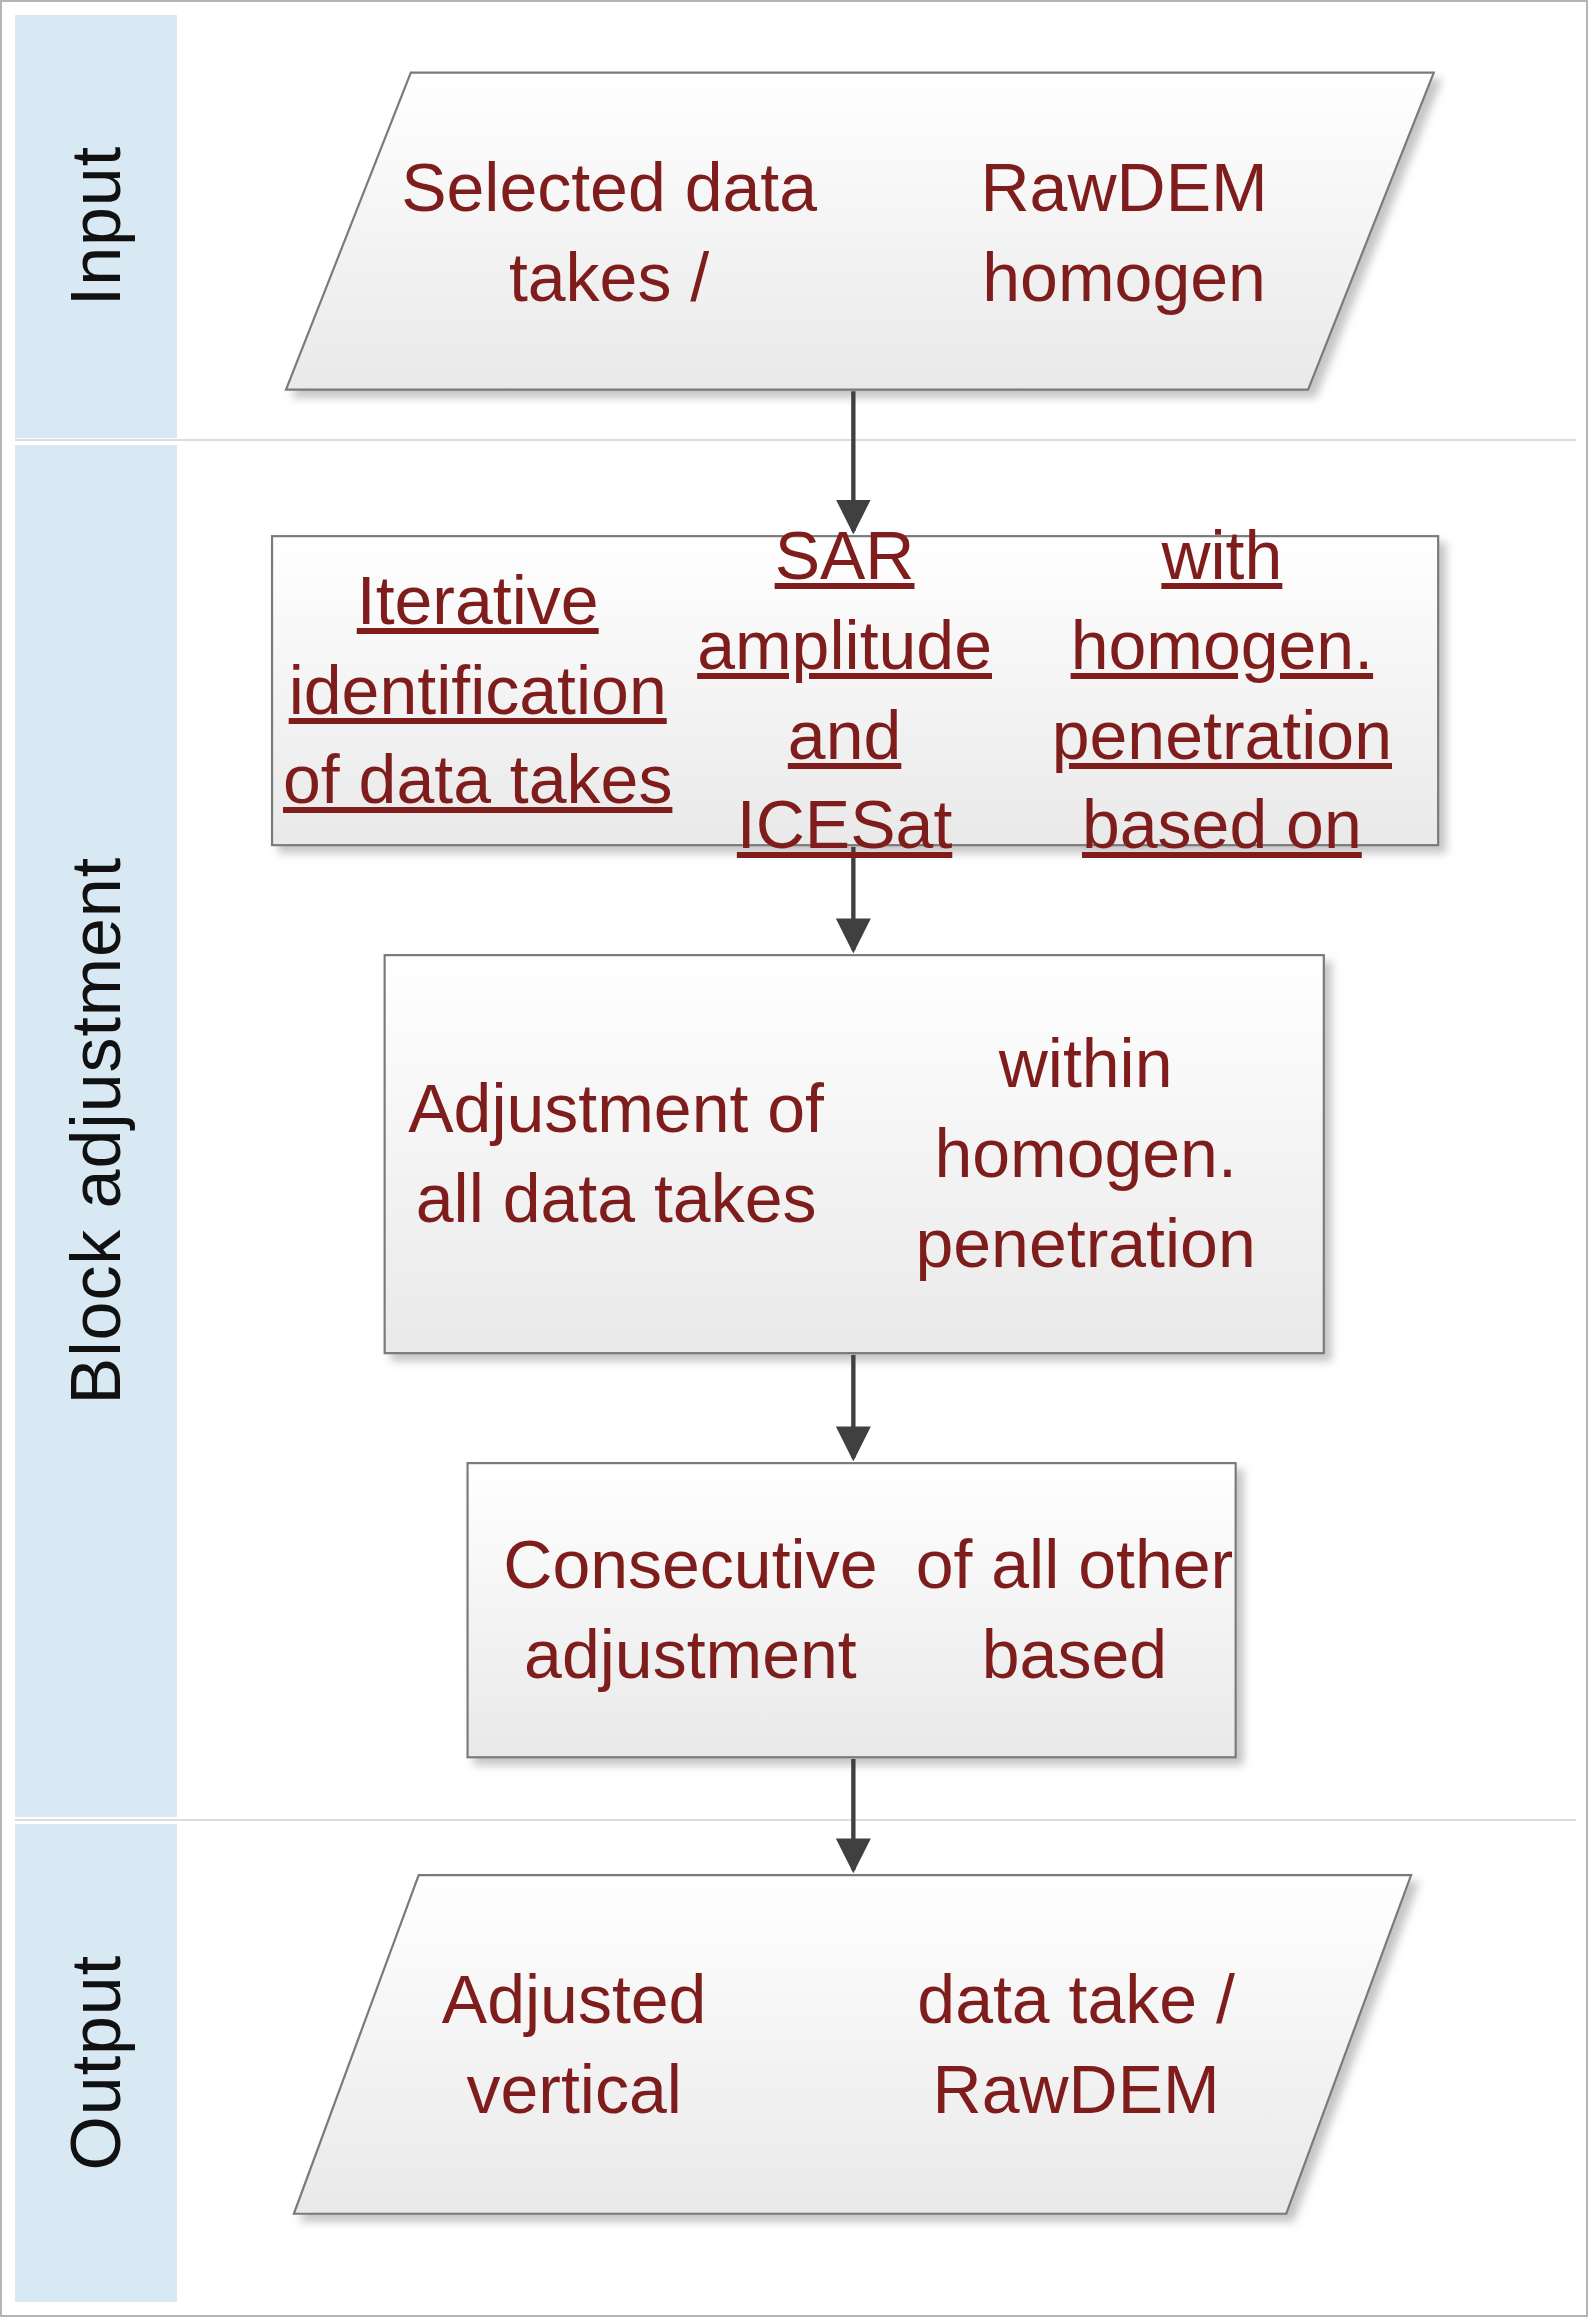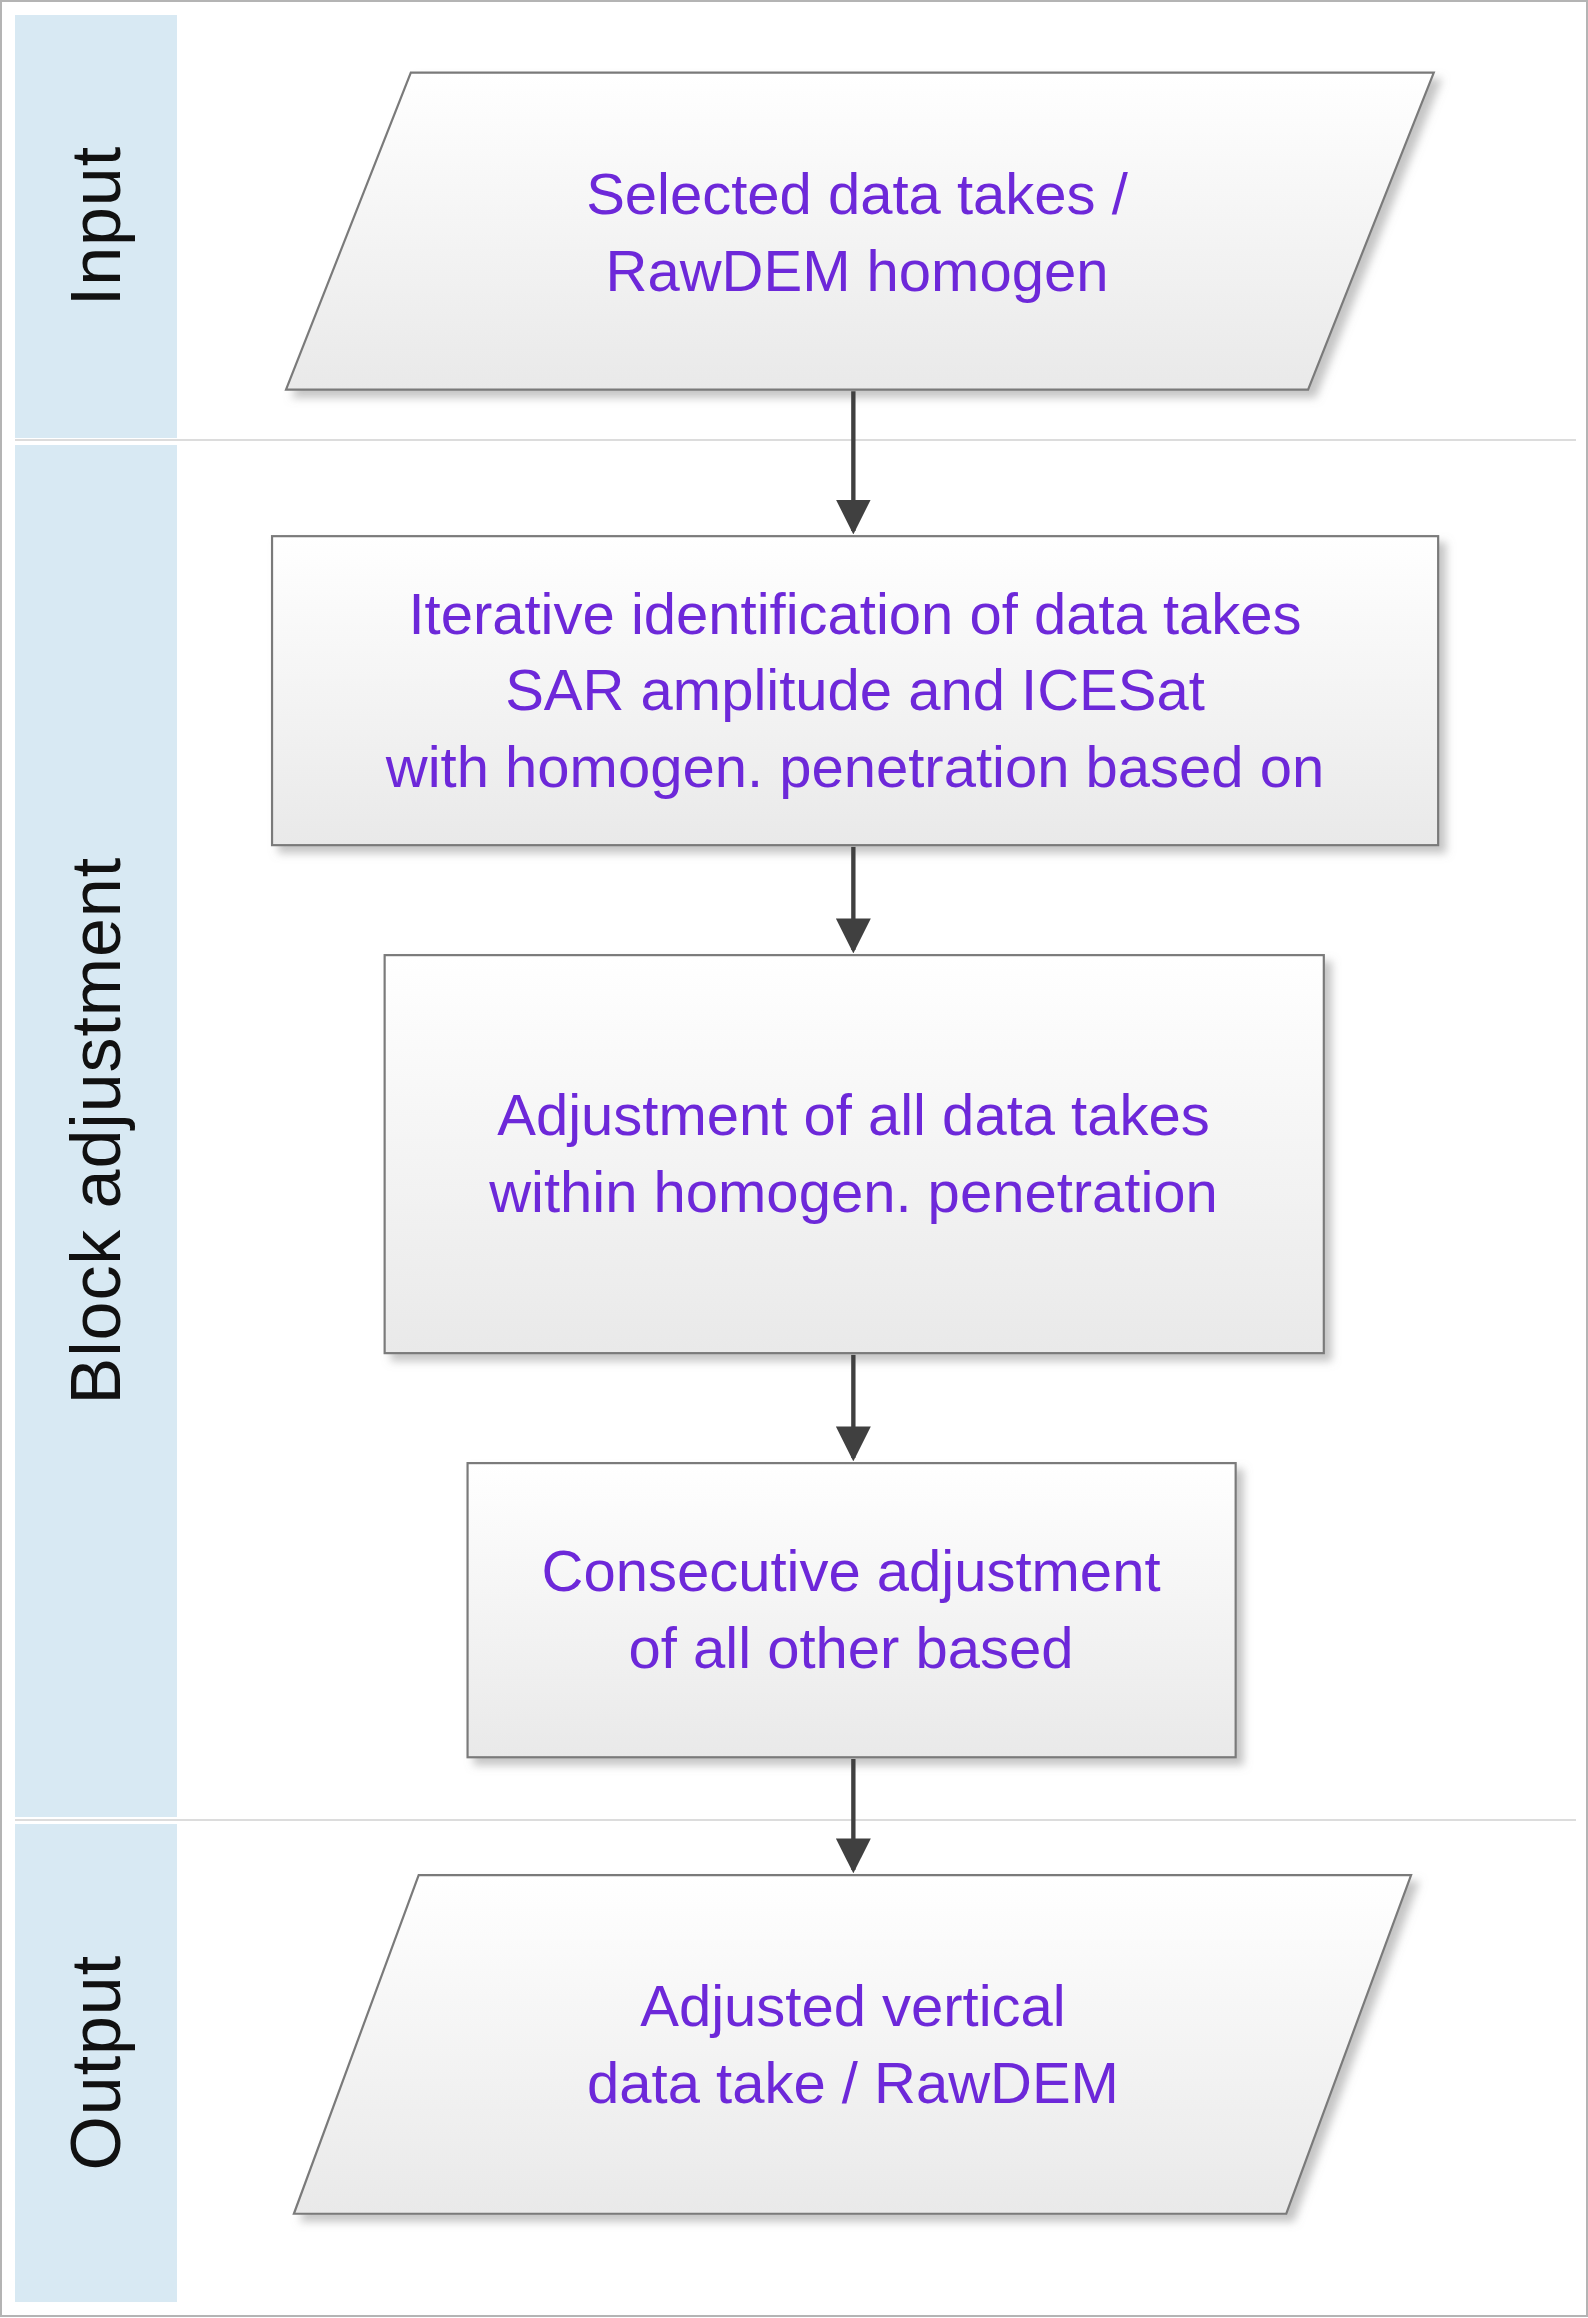--- a/index.html
+++ b/index.html
@@ -53,30 +53,30 @@
   svg.flow {
     position: absolute;
     left: 0;
     top: 0;
     width: 1584px;
     height: 2313px;
   }
   .node-text {
     position: absolute;
     display: flex;
-    flex-direction: column;
+    flex-direction: row;
     align-items: center;
     justify-content: center;
     text-align: center;
-    font-size: 58px;
+    font-size: 68px;
     line-height: 1.32;
-    color: #6d28d9;
+    color: #7f1d1d;
   }
   .t-input  { left: 340px; top: 74px;   width: 1030px; height: 314px; }
-  .t-r1     { left: 270px; top: 534px;  width: 1166px; height: 309px; }
+  .t-r1     { left: 270px; top: 534px;  width: 1166px; height: 309px; text-decoration: underline; }
   .t-r2     { left: 382px; top: 953px; width: 939px; height: 398px; }
   .t-r3     { left: 465px; top: 1461px; width: 768px;  height: 294px; }
   .t-output { left: 349px; top: 1873px; width: 1004px; height: 339px; align-items: center; }
 </style>
 </head>
 <body>
 
 <div class="frame">
 
   <div class="sidebar-band band-1">

